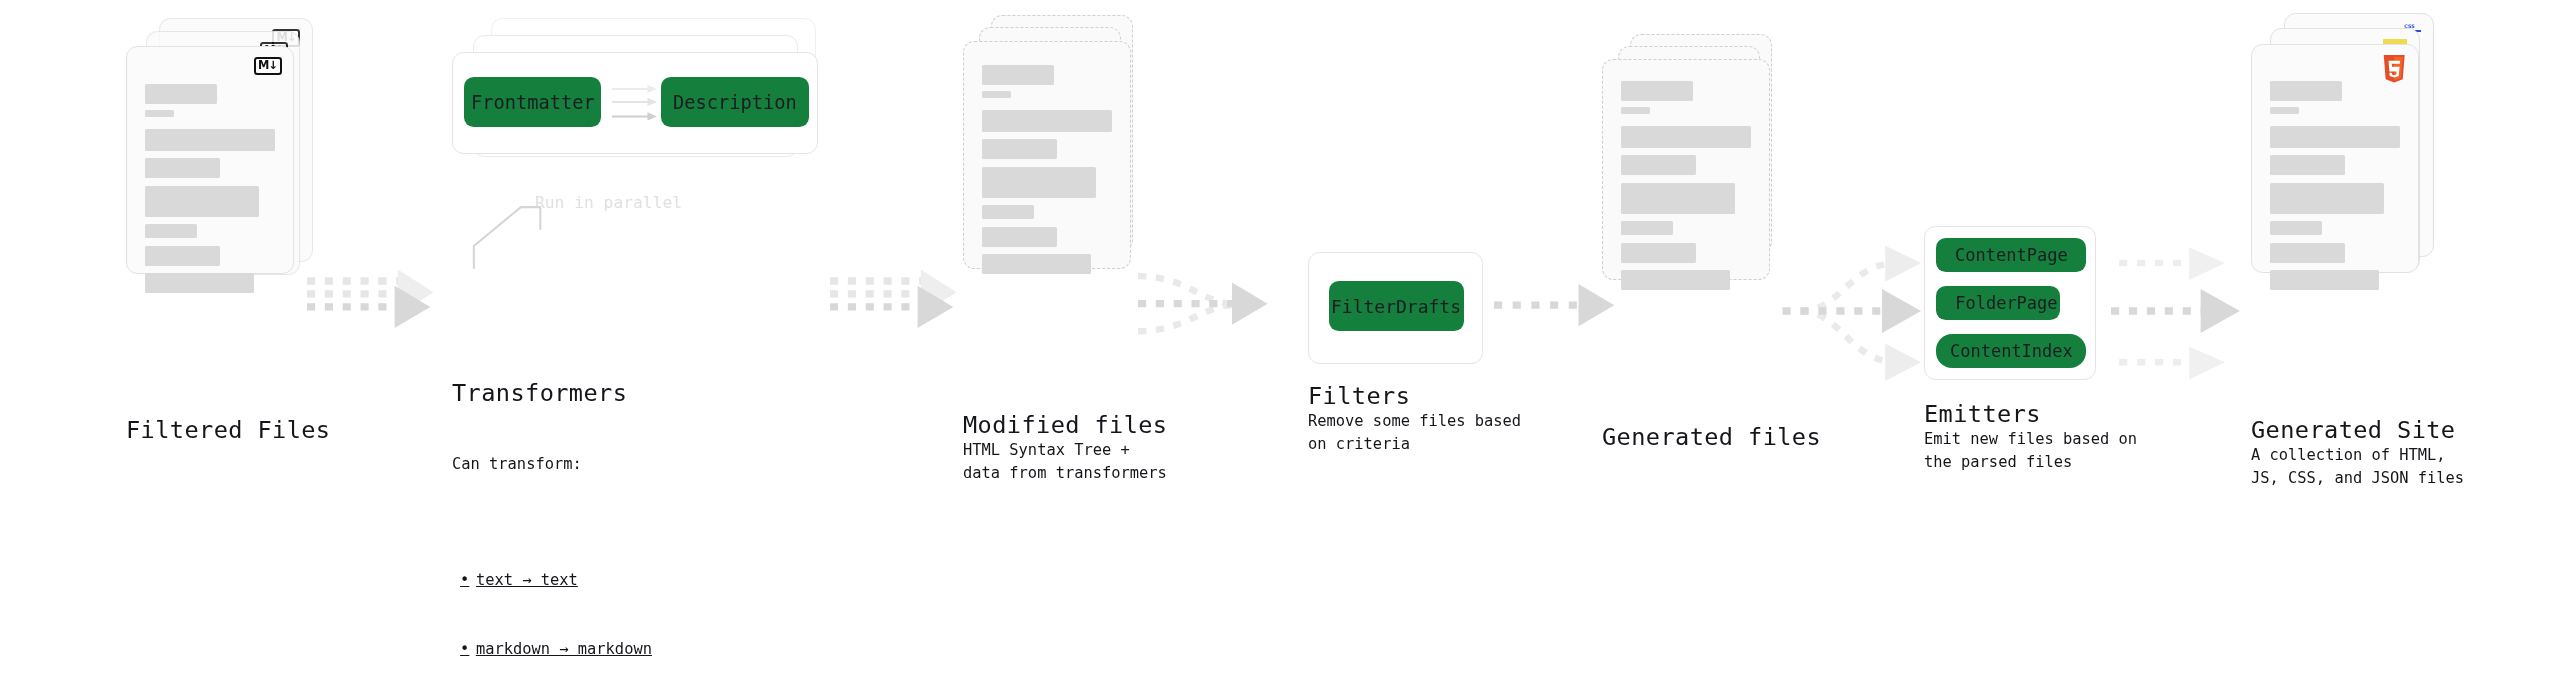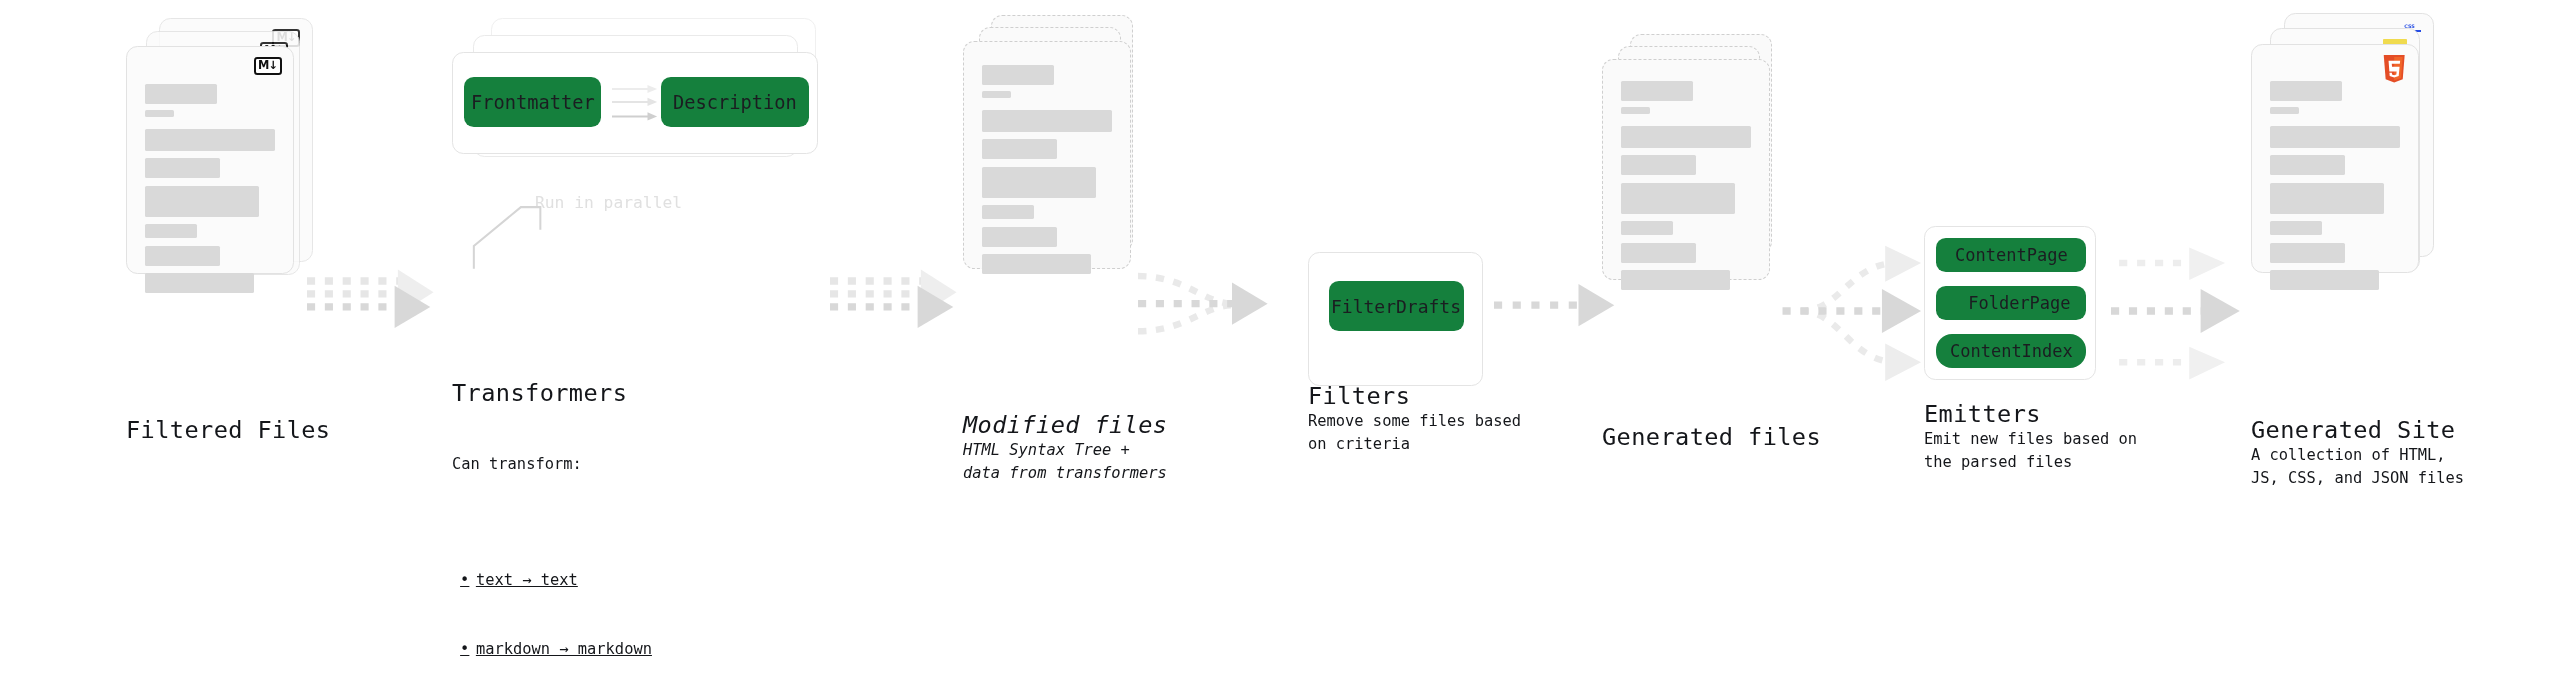--- a/index.html
+++ b/index.html
@@ -278,41 +278,41 @@
           <div class="sk h1"></div>
           <div class="sk h2"></div>
           <div class="sk h3"></div>
           <div class="sk h4"></div>
           <div class="sk h5"></div>
           <div class="sk h6"></div>
         </div>
       </div>
     </div>
 
-    <div class="caption" style="top:411px;left:0px;font-style:italic;">
+    <div class="caption" style="top:411px;left:0px;">
       <div class="cap-title">Modified files</div>
       <div class="cap-sub">HTML Syntax Tree +
 data from transformers</div>
     </div>
   </div>
 
   <svg class="deco" style="left:1138px;top:268px;" width="154" height="81" viewBox="0 0 190 100">
     <g stroke="#e9e9e9" stroke-width="8" stroke-dasharray="10 12" fill="none">
       <path d="M0,10 C60,10 80,44 118,44"></path>
       <path d="M0,78 C60,78 80,46 118,46"></path>
     </g>
     <g stroke="#d8d8d8" stroke-width="9" stroke-dasharray="10 12" fill="none">
       <line x1="0" y1="44" x2="120" y2="44"></line>
     </g>
     <polygon points="116,18 160,44 116,70" fill="#d8d8d8"></polygon>
   </svg>
 
   <div class="stage-col" style="left:1308px;">
     <div class="proc-stack" style="width:187px;height:146px;">
-      <div class="proc-box" style="left:0px;top:252px;width:175px;height:134px;">
+      <div class="proc-box" style="left:0px;top:252px;width:175px;height:112px;">
         <div class="pill" style="left:19.5px;top:28px;width:135px;height:50px;font-size:18px;">FilterDrafts</div>
       </div>
     </div>
 
     <div class="caption" style="top:382px;left:0px;">
       <div class="cap-title">Filters</div>
       <div class="cap-sub">Remove some files based
 on criteria</div>
     </div>
   </div>
@@ -358,21 +358,21 @@
     </g>
     <polygon points="134,12 178,33 134,56" fill="#ededed"></polygon>
     <polygon points="134,132 178,155 134,178" fill="#ededed"></polygon>
     <polygon points="130,65 178,92 130,119" fill="#d8d8d8"></polygon>
   </svg>
 
   <div class="stage-col" style="left:1924px;">
     <div class="proc-stack" style="width:187px;height:179px;">
       <div class="proc-box" style="left:0px;top:226px;width:172px;height:154px;">
         <div class="pill" style="left:11.4px;top:11.4px;width:150px;height:34px;font-size:17px;">ContentPage</div>
-        <div class="pill" style="left:11.4px;top:59px;width:150px;height:34px;font-size:17px;padding-left:16px;">FolderPage</div>
+        <div class="pill" style="left:11.4px;top:59px;width:124px;height:34px;font-size:17px;padding-left:16px;">FolderPage</div>
         <div class="pill" style="left:11.4px;top:107px;width:150px;height:34px;font-size:17px;border-radius:16px;">ContentIndex</div>
       </div>
     </div>
 
     <div class="caption" style="top:400px;left:0px;">
       <div class="cap-title">Emitters</div>
       <div class="cap-sub">Emit new files based on
 the parsed files</div>
     </div>
   </div>

